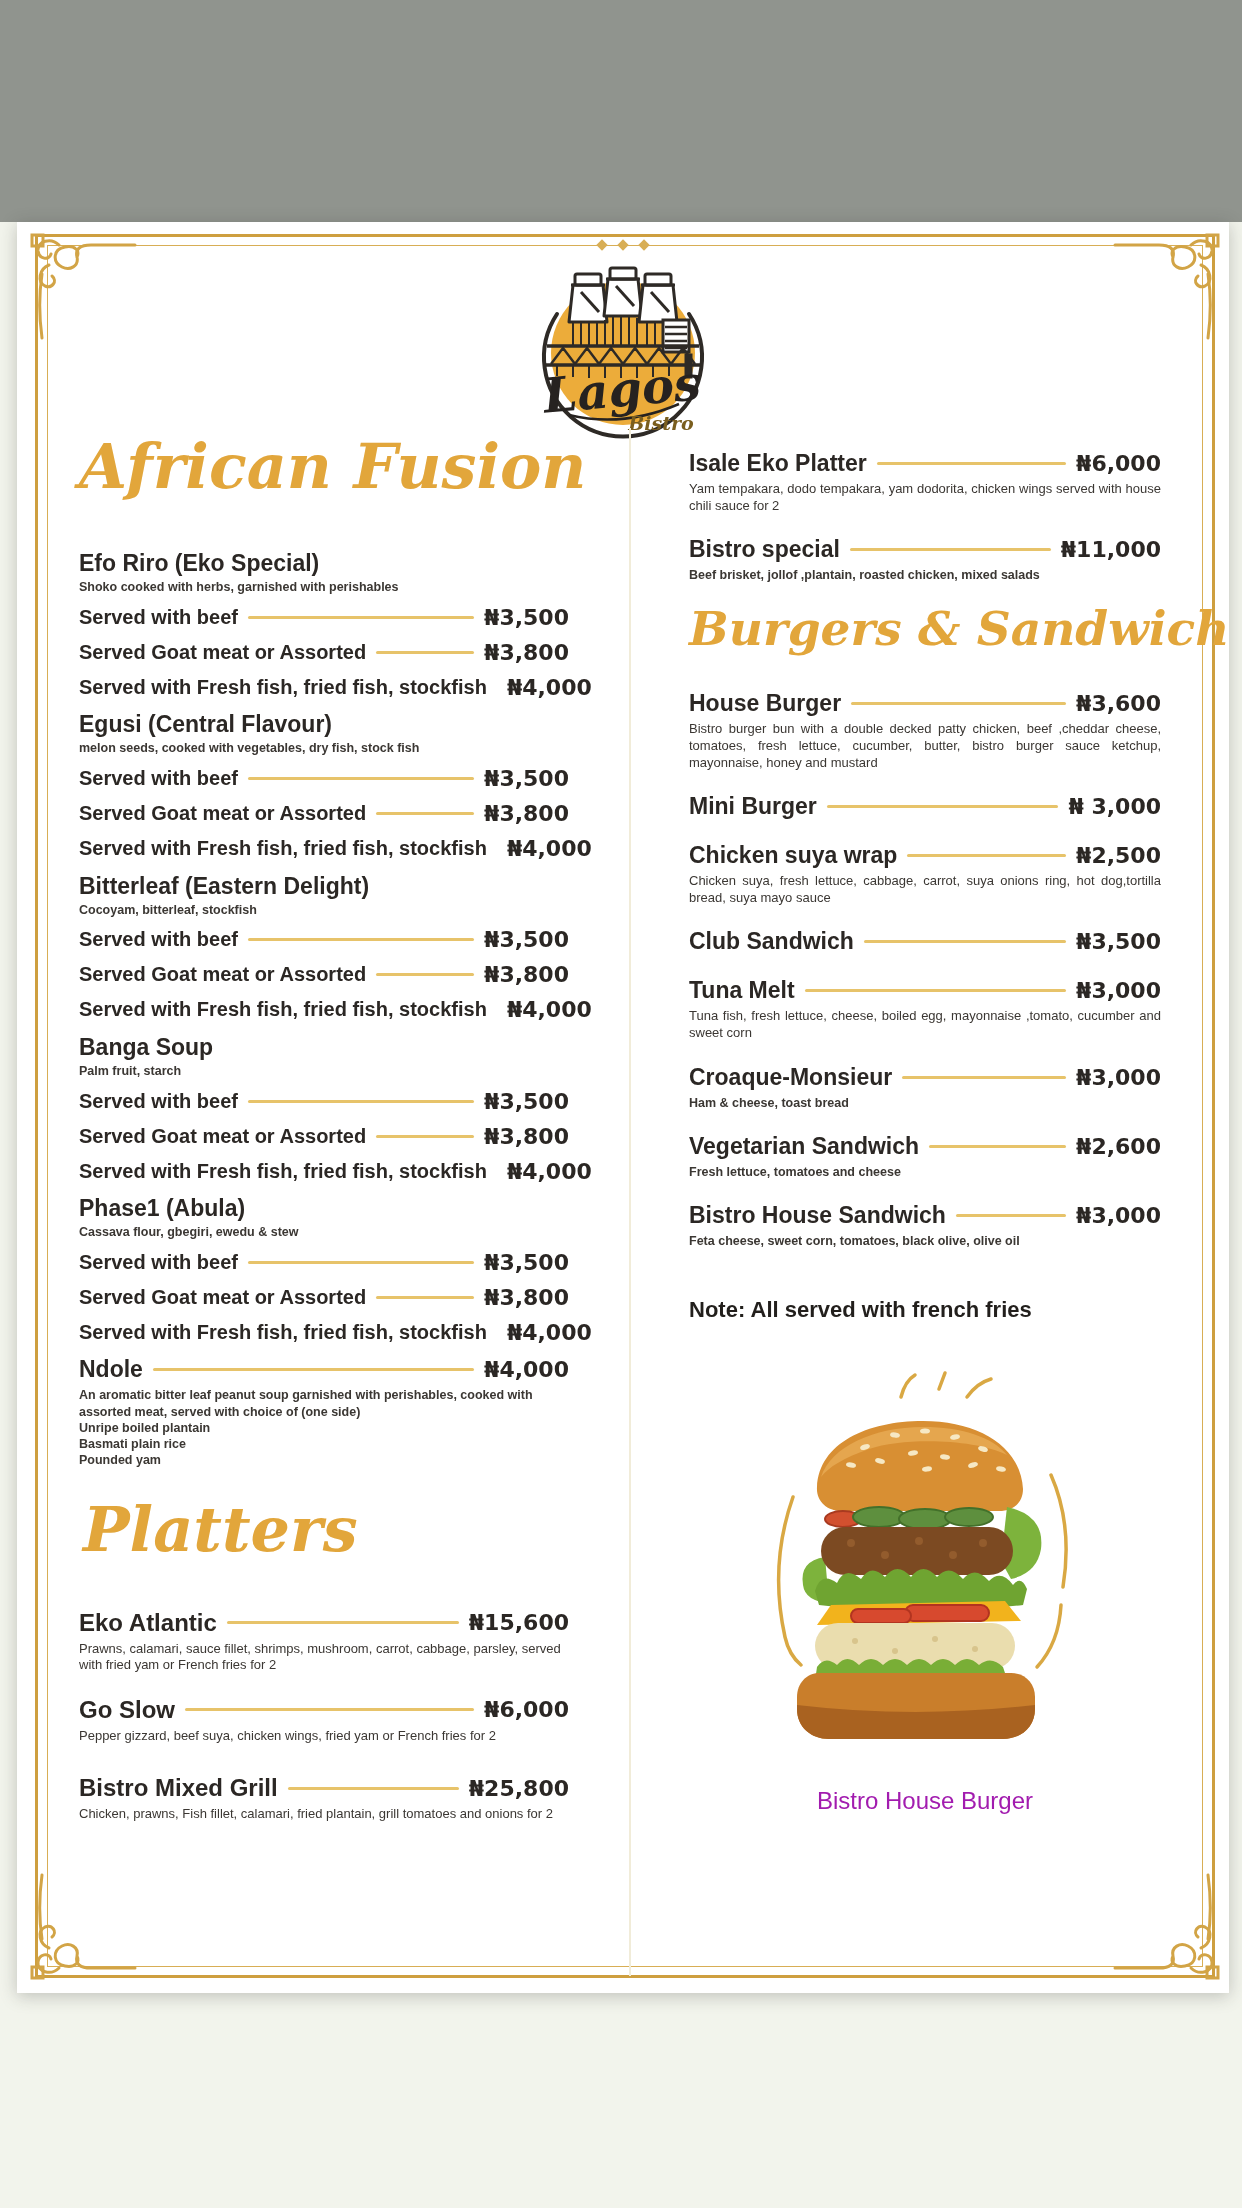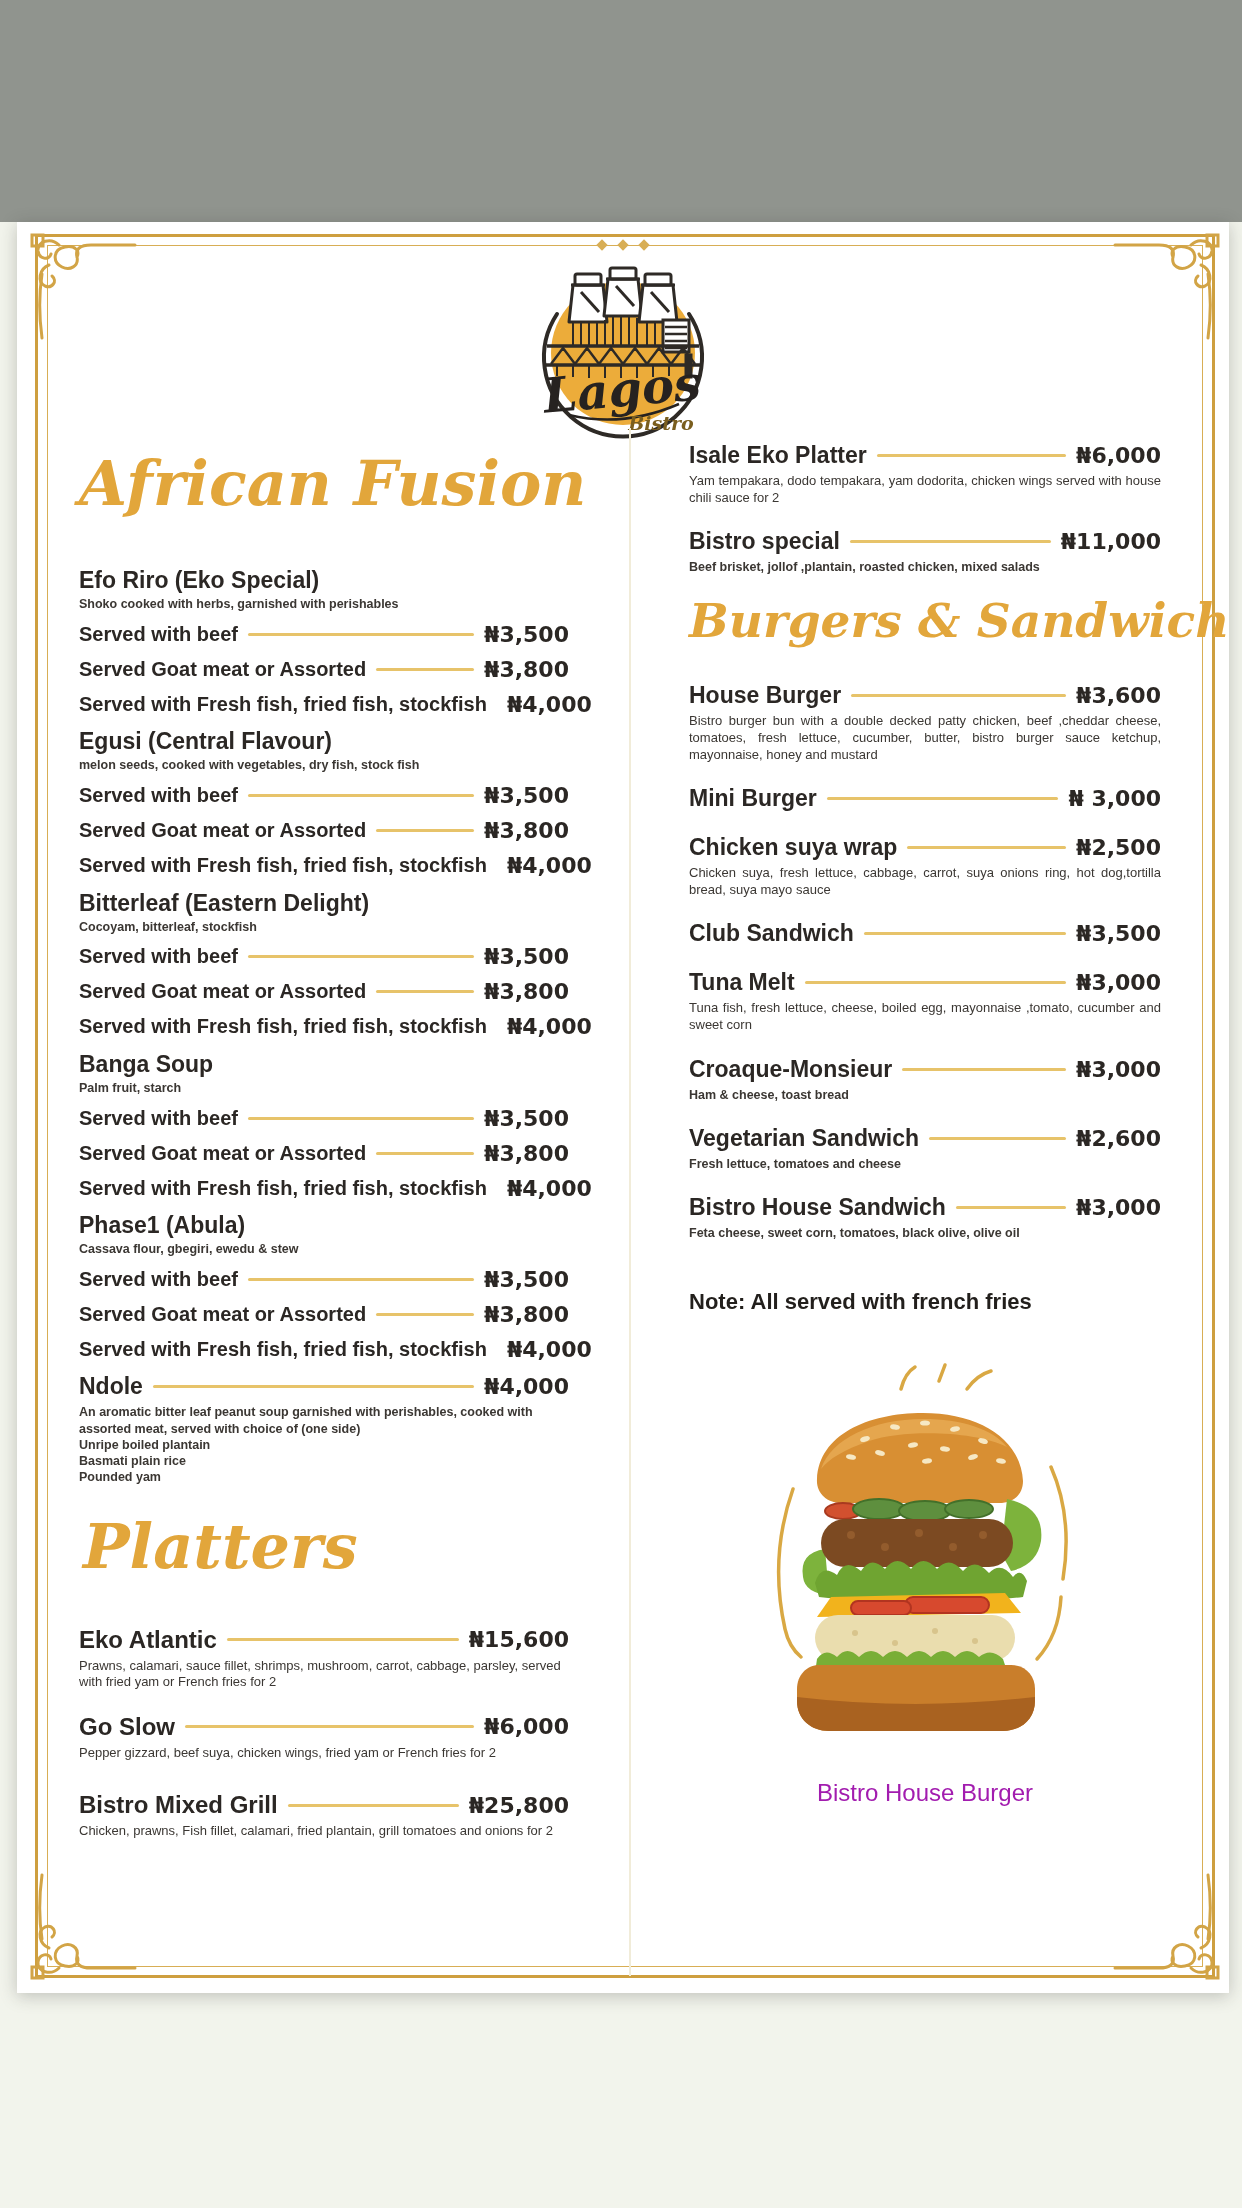--- a/index.html
+++ b/index.html
@@ -25,21 +25,21 @@
   .c-bl{bottom:8px;left:8px;transform:scaleY(-1);}
   .c-br{bottom:8px;right:4px;transform:scale(-1,-1);}
   .dots{position:absolute;top:19px;left:50%;transform:translateX(-50%);display:flex;gap:13px;}
   .dots i{width:8px;height:8px;background:#D8AE55;display:block;transform:rotate(45deg);}
 
   .logo{position:absolute;top:28px;left:50%;transform:translateX(-50%);width:226px;height:190px;}
   .logo svg{width:100%;height:100%;}
 
   .divider{position:absolute;left:612px;top:206px;width:2px;height:1548px;background:#F1ECD9;}
 
-  .col-left{position:absolute;left:62px;top:217px;width:490px;}
+  .col-left{position:absolute;left:62px;top:200px;width:490px;}
   .col-right{position:absolute;left:672px;top:196px;width:472px;}
 
   .script-h{
     font-family:"DejaVu Serif","Liberation Serif",serif;
     font-style:italic;font-weight:bold;color:#E2A63B;line-height:1;
     white-space:nowrap;
   }
   .h-african{font-size:62px;margin:14px 0 52px 0;}
   .h-platters{font-size:62px;margin:30px 0 48px 4px;}
   .h-burgers{font-size:47px;margin:16px 0 38px 0;}
@@ -53,21 +53,21 @@
   .soup{margin-bottom:12px;}
 
   .name-row{display:flex;align-items:center;margin-bottom:4px;}
   .desc-s{font-size:13px;color:#3B3733;line-height:1.28;}
   .desc-s .b2{font-weight:normal;}
   .p-item{margin-bottom:22px;}
   .p-item .item-name{font-size:24px;}
 
   .r-item{margin-bottom:22px;}
   .r-item .desc-s{text-align:justify;}
-  .r-item-first{margin-top:24px;}
+  .r-item-first{margin-top:32px;}
 
   .note{font-size:22px;font-weight:bold;color:#221F1C;margin-top:48px;}
 
   .burger-wrap{margin-top:42px;width:420px;margin-left:auto;margin-right:auto;text-align:center;}
   .burger-wrap svg{width:420px;height:420px;display:block;}
   .burger-caption{font-size:24px;color:#a21caf;margin-top:2px;}
 </style>
 </head>
 <body>
 

